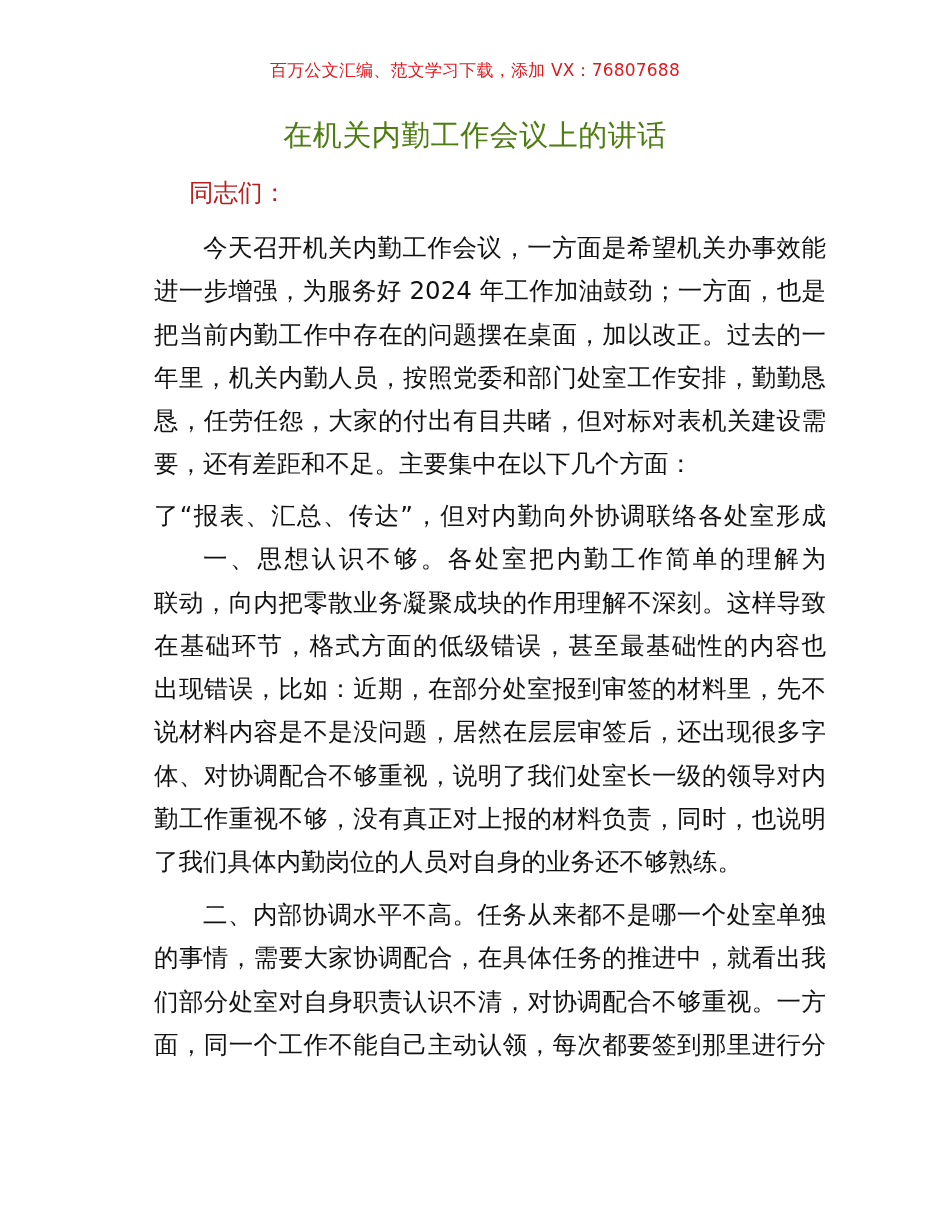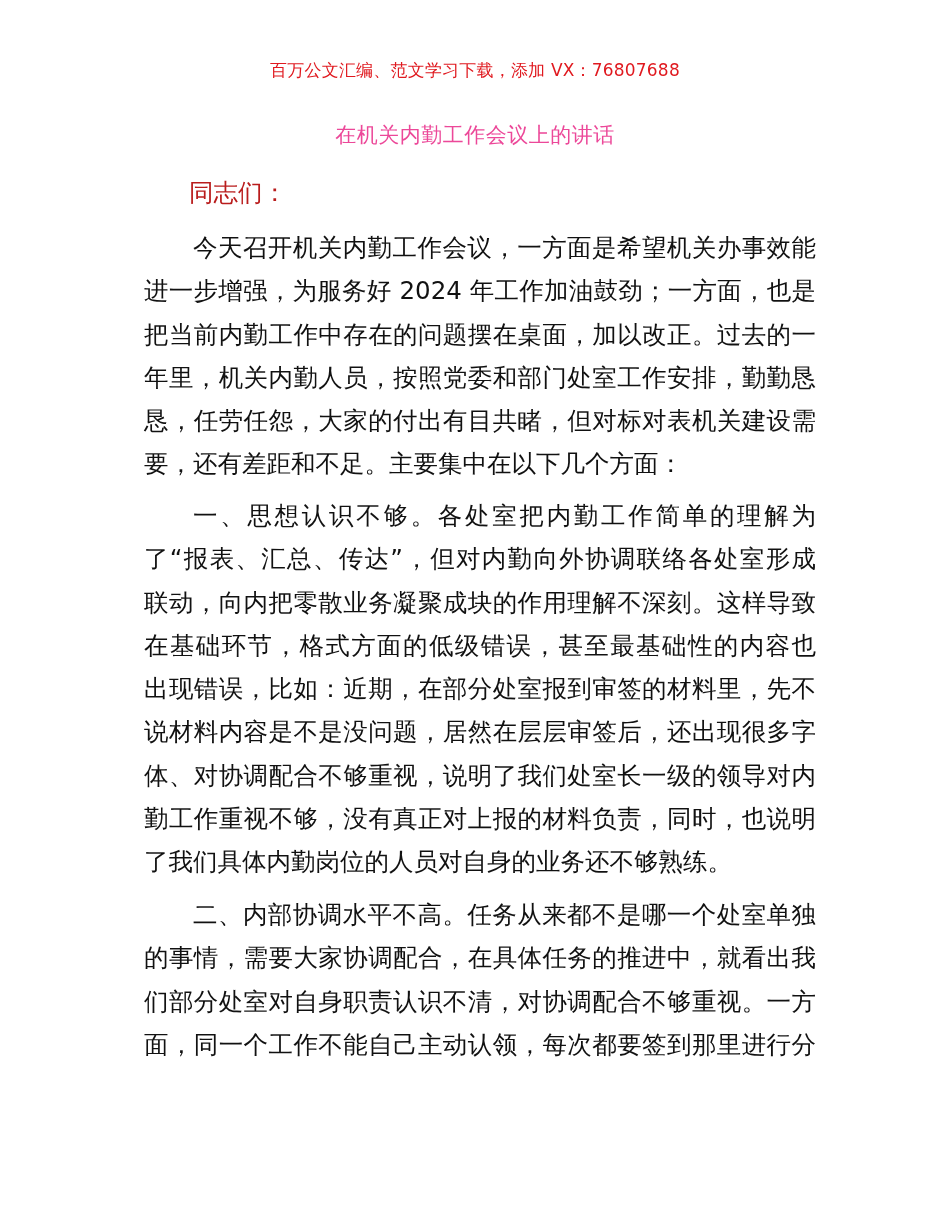--- a/index.html
+++ b/index.html
@@ -25,28 +25,28 @@
       color: #e0191f;
       letter-spacing: 0.2px;
       line-height: 26px;
     }
     .title {
       position: absolute;
       top: 112px;
       left: 0;
       width: 950px;
       text-align: center;
-      font-size: 21px;
+      font-size: 29px;
       line-height: 46px;
-      color: #ec4899;
+      color: #4d7c0f;
       letter-spacing: 0.5px;
     }
     .body-text {
       position: absolute;
-      left: 144px;
+      left: 154px;
       width: 672px;
       font-size: 24.5px;
       color: #111111;
     }
     .line {
       height: 43.3px;
       line-height: 43.3px;
       white-space: nowrap;
       text-align: justify;
       text-align-last: justify;
@@ -78,22 +78,22 @@
 <div class="body-text" style="top:226px;">
   <div class="line indent">今天召开机关内勤工作会议，一方面是希望机关办事效能</div>
   <div class="line">进一步增强，为服务好 2024 年工作加油鼓劲；一方面，也是</div>
   <div class="line">把当前内勤工作中存在的问题摆在桌面，加以改正。过去的一</div>
   <div class="line">年里，机关内勤人员，按照党委和部门处室工作安排，勤勤恳</div>
   <div class="line">恳，任劳任怨，大家的付出有目共睹，但对标对表机关建设需</div>
   <div class="line last">要，还有差距和不足。主要集中在以下几个方面：</div>
 </div>
 
 <div class="body-text" style="top:494px;">
+  <div class="line">了“报表、汇总、传达”，但对内勤向外协调联络各处室形成</div>
   <div class="line indent">一、思想认识不够。各处室把内勤工作简单的理解为</div>
-  <div class="line">了“报表、汇总、传达”，但对内勤向外协调联络各处室形成</div>
   <div class="line">联动，向内把零散业务凝聚成块的作用理解不深刻。这样导致</div>
   <div class="line">在基础环节，格式方面的低级错误，甚至最基础性的内容也</div>
   <div class="line">出现错误，比如：近期，在部分处室报到审签的材料里，先不</div>
   <div class="line">说材料内容是不是没问题，居然在层层审签后，还出现很多字</div>
   <div class="line">体、对协调配合不够重视，说明了我们处室长一级的领导对内</div>
   <div class="line">勤工作重视不够，没有真正对上报的材料负责，同时，也说明</div>
   <div class="line last">了我们具体内勤岗位的人员对自身的业务还不够熟练。</div>
 </div>
 
 <div class="body-text" style="top:893px;">

